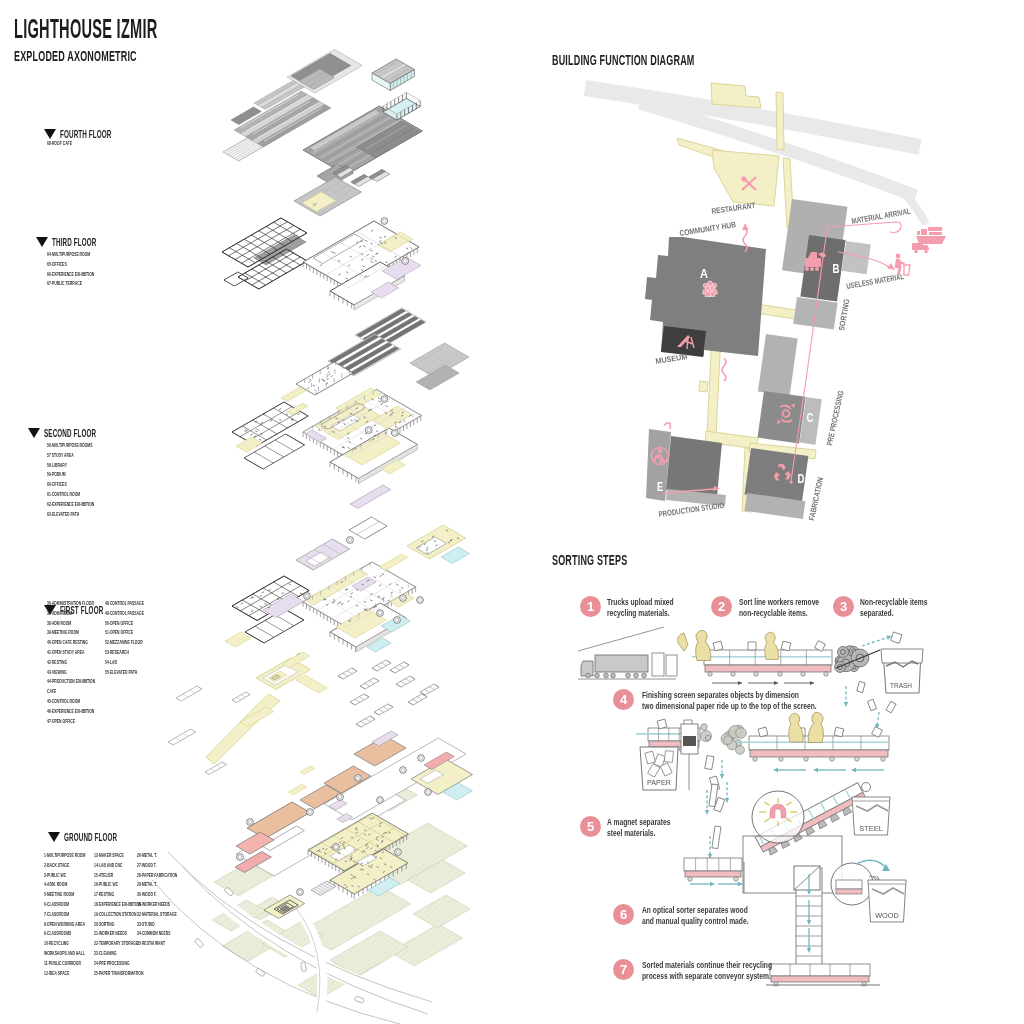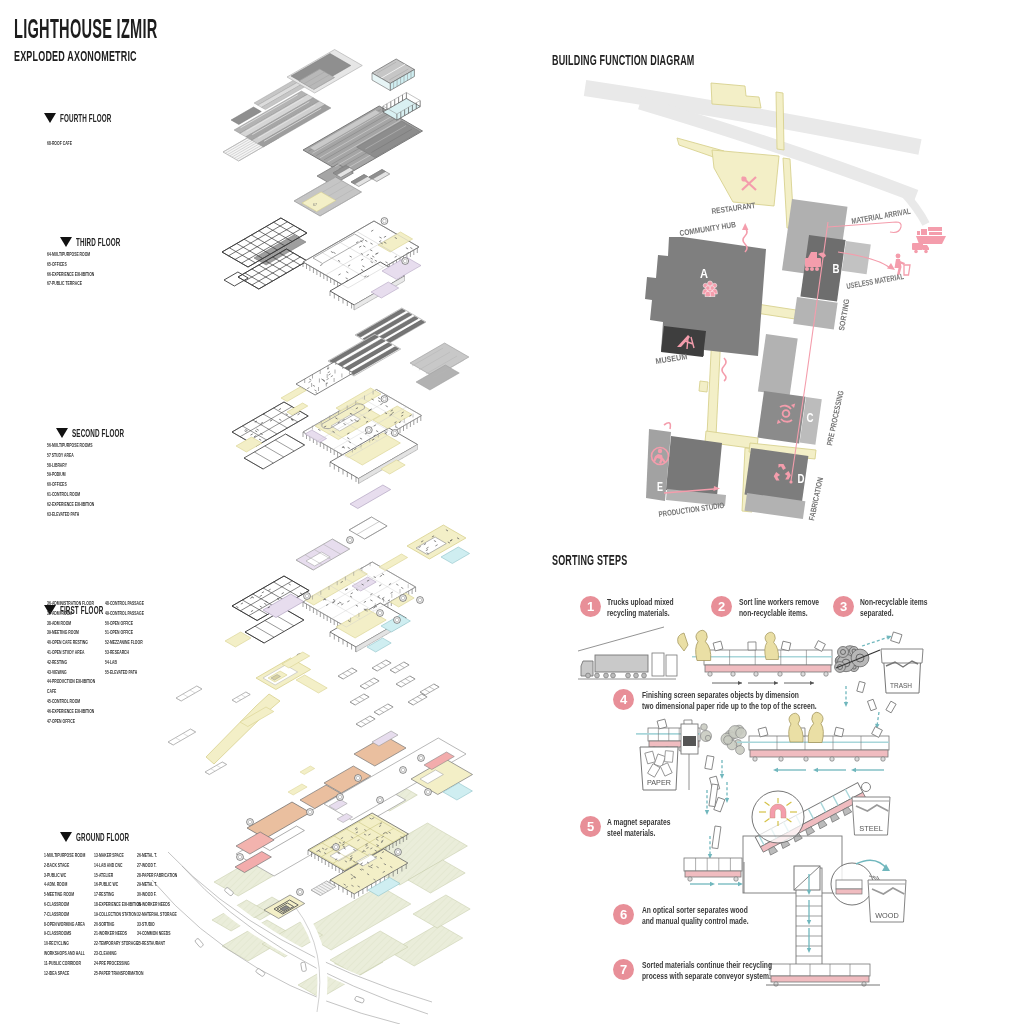--- a/index.html
+++ b/index.html
@@ -1346,32 +1346,32 @@
     <line x1="810.0" y1="964.0" x2="810.0" y2="976.0" stroke="#777" stroke-width="0.6"></line>
     <line x1="830.0" y1="964.0" x2="830.0" y2="976.0" stroke="#777" stroke-width="0.6"></line>
     <line x1="850.0" y1="964.0" x2="850.0" y2="976.0" stroke="#777" stroke-width="0.6"></line>
     <circle cx="776" cy="984" r="2.2" fill="#ddd" stroke="#777" stroke-width="0.7"></circle>
     <circle cx="864" cy="984" r="2.2" fill="#ddd" stroke="#777" stroke-width="0.7"></circle>
     <line x1="766.0" y1="985.0" x2="880.0" y2="985.0" stroke="#777" stroke-width="1.0"></line>
     <line x1="744.0" y1="893.0" x2="744.0" y2="862.0" stroke="#777" stroke-width="0.9"></line>
 </svg>
 <div id="t1">LIGHTHOUSE IZMIR</div>
 <div id="t2">EXPLODED AXONOMETRIC</div>
-<div class="flh" style="left:44px;top:108px"><span class="tri"></span><span class="flt">FOURTH FLOOR</span></div>
+<div class="flh" style="left:44px;top:124px"><span class="tri"></span><span class="flt">FOURTH FLOOR</span></div>
 <div class="itl" style="left:47px;top:139px;line-height:9.8px">
     <div>68-ROOF CAFE</div>
   </div>
-<div class="flh" style="left:60px;top:232px"><span class="tri"></span><span class="flt">THIRD FLOOR</span></div>
+<div class="flh" style="left:36px;top:232px"><span class="tri"></span><span class="flt">THIRD FLOOR</span></div>
 <div class="itl" style="left:47px;top:250px;line-height:9.8px">
     <div>64-MULTIPURPOSE ROOM</div>
     <div>65-OFFICES</div>
     <div>66-EXPERIENCE EXHIBITION</div>
     <div>67-PUBLIC TERRACE</div>
   </div>
-<div class="flh" style="left:56px;top:423px"><span class="tri"></span><span class="flt">SECOND FLOOR</span></div>
+<div class="flh" style="left:28px;top:423px"><span class="tri"></span><span class="flt">SECOND FLOOR</span></div>
 <div class="itl" style="left:47px;top:441px;line-height:9.8px">
     <div>56-MULTIPURPOSE ROOMS</div>
     <div>57 STUDY AREA</div>
     <div>58-LIBRARY</div>
     <div>59-PODIUM</div>
     <div>60-OFFICES</div>
     <div>61-CONTROL ROOM</div>
     <div>62-EXPERIENCE EXHIBITION</div>
     <div>63-ELEVATED PATH</div>
   </div>
@@ -1394,21 +1394,21 @@
 <div class="itl" style="left:105px;top:599px;line-height:9.8px">
     <div>48-CONTROL PASSAGE</div>
     <div>49-CONTROL PASSAGE</div>
     <div>50-OPEN OFFICE</div>
     <div>51-OPEN OFFICE</div>
     <div>52-MEZZANINE FLOOR</div>
     <div>53-RESEARCH</div>
     <div>54-LAB</div>
     <div>55-ELEVATED PATH</div>
   </div>
-<div class="flh" style="left:60px;top:827px"><span class="tri"></span><span class="flt">GROUND FLOOR</span></div>
+<div class="flh" style="left:48px;top:827px"><span class="tri"></span><span class="flt">GROUND FLOOR</span></div>
 <div class="itl" style="left:44px;top:851px;line-height:9.8px">
     <div>1-MULTIPURPOSE ROOM</div>
     <div>2-BACK STAGE</div>
     <div>3-PUBLIC WC</div>
     <div>4-ADM. ROOM</div>
     <div>5-MEETING ROOM</div>
     <div>6-CLASSROOM</div>
     <div>7-CLASSROOM</div>
     <div>8-OPEN WORKING AREA</div>
     <div>9-CLASSROOMS</div>

